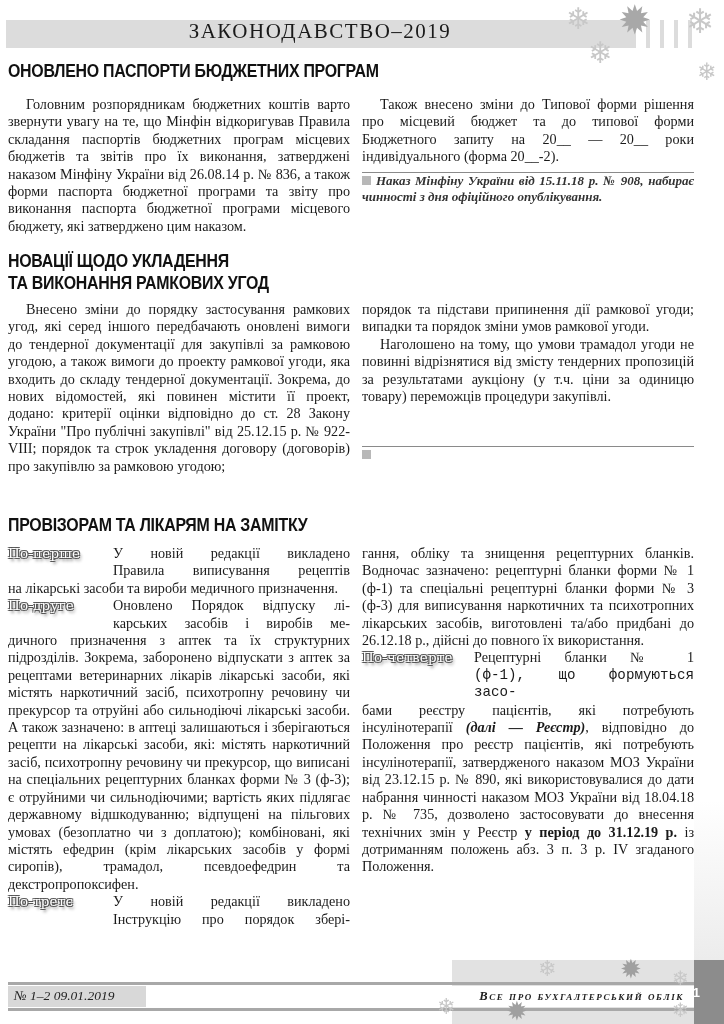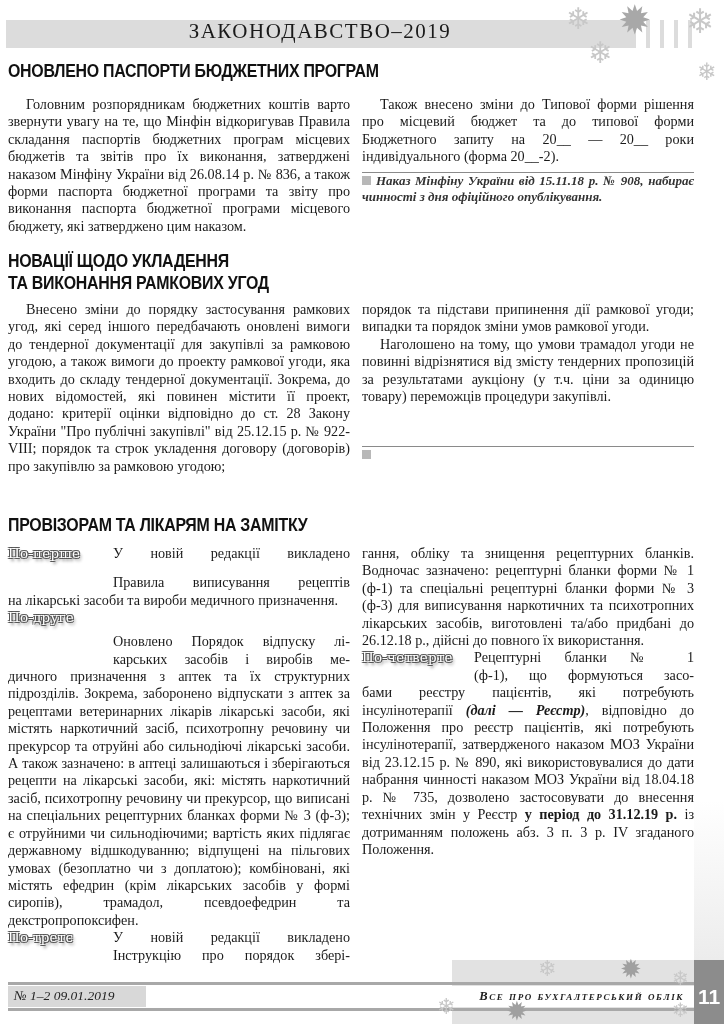--- a/index.html
+++ b/index.html
@@ -43,22 +43,22 @@
   
   .foot-band-bg { position: absolute; left: 452px; top: 960px; width: 242px; height: 64px; background: #e2e2e2; }
   .foot-line-top { position: absolute; left: 8px; top: 982px; width: 686px; height: 3px; background: #a8a8a8; }
   .foot-line-bot { position: absolute; left: 8px; top: 1008px; width: 686px; height: 3px; background: #a8a8a8; }
   .foot-white { position: absolute; left: 8px; top: 986px; width: 686px; height: 21px; background: #fff; }
   .foot-issue-box { position: absolute; left: 8px; top: 986px; width: 138px; height: 21px; background: #d8d8d8; }
   .foot-issue { position: absolute; left: 14px; top: 988px; font-style: italic; font-size: 13.5px; color: #222; }
   .foot-mag { position: absolute; right: 40px; top: 989px; font-style: italic; font-weight: bold;
               font-size: 12.5px; letter-spacing: 1.6px; color: #222; font-variant: small-caps; }
   .page-tab { position: absolute; left: 694px; top: 960px; width: 30px; height: 64px; background: #8c8c8c; }
-  .page-num { position: absolute; left: 694px; top: 985px; width: 30px; text-align: center;
-              font-family: "Liberation Sans", sans-serif; font-weight: bold; font-size: 21px; color: #fff; }
+  .page-num { position: absolute; left: 678px; top: 985px; width: 30px; text-align: center;
+              font-family: "Liberation Sans", sans-serif; font-weight: bold; font-size: 13px; color: #fff; }
   .right-edge { position: absolute; left: 694px; top: 800px; width: 30px; height: 160px;
                 background: linear-gradient(#ffffff, #ececec); }
 </style>
 </head>
 <body>
 
 <div class="header-band"></div>
 <div class="header-stripes">
   <span style="left:2px"></span>
     <span style="left:16px"></span>
@@ -98,48 +98,48 @@
 </div>
 
 <div class="h" style="top:514px;">ПРОВІЗОРАМ ТА ЛІКАРЯМ НА ЗАМІТКУ</div>
 
 <div class="sec" style="left:8px;top:545px;width:342px;">
   <div>
     <div class="row1">
         <span class="tagcell"><span class="tag">По-перше</span></span>
         <span style="flex:1;text-align:justify;text-align-last:justify;">У новій редакції викладено</span>
       </div>
-    <div class="hang" style="text-align-last:justify;margin-top:12px;">Правила виписування рецептів</div>
+    <div class="hang" style="text-align-last:justify;">Правила виписування рецептів</div>
     <div>на лікарські засоби та вироби медичного призначення.</div>
   </div>
   <div>
     <div class="row1">
         <span class="tagcell"><span class="tag">По-друге</span></span>
-        <span style="flex:1;text-align:justify;text-align-last:justify;margin-top:24px;">Оновлено Порядок відпуску лі-</span>
+        <span style="flex:1;text-align:justify;text-align-last:justify;">Оновлено Порядок відпуску лі-</span>
       </div>
     <div class="hang" style="text-align-last:justify;">карських засобів і виробів ме-</div>
     <div>дичного призначення з аптек та їх структурних підрозділів. Зокрема, заборонено відпускати з аптек за рецептами ветеринарних лікарів лікарські засоби, які містять наркотичний засіб, психотропну речовину чи прекурсор та отруйні або сильнодіючі лікарські засоби. А також зазначено: в аптеці залишаються і зберігаються рецепти на лікарські засоби, які: містять наркотичний засіб, психотропну речовину чи прекурсор, що виписані на спеціальних рецептурних бланках форми № 3 (ф-3); є отруйними чи сильнодіючими; вартість яких підлягає державному відшкодуванню; відпущені на пільгових умовах (безоплатно чи з доплатою); комбіновані, які містять ефедрин (крім лікарських засобів у формі сиропів), трамадол, псевдоефедрин та декстропропоксифен.</div>
   </div>
   <div>
     <div class="row1">
         <span class="tagcell"><span class="tag">По-третє</span></span>
         <span style="flex:1;text-align:justify;text-align-last:justify;">У новій редакції викладено</span>
       </div>
     <div class="hang" style="text-align-last:justify;">Інструкцію про порядок збері-</div>
   </div>
 </div>
 
 <div class="sec" style="left:362px;top:545px;width:332px;">
   <div>гання, обліку та знищення рецептурних бланків. Водночас зазначено: рецептурні бланки форми № 1 (ф-1) та спеціальні рецептурні бланки форми № 3 (ф-3) для виписування наркотичних та психотропних лікарських засобів, виготовлені та/або придбані до 26.12.18 р., дійсні до повного їх використання.</div>
   <div>
     <div class="row1">
         <span class="tagcell" style="width:112px"><span class="tag">По-четверте</span></span>
         <span style="flex:1;text-align:justify;text-align-last:justify;">Рецептурні бланки № 1</span>
       </div>
-    <div class="hang" style="padding-left:112px;text-align-last:justify;">(ф-1), що формуються засо-</div>
+    <div class="hang" style="padding-left:112px;text-align-last:justify;font-family:Liberation Mono, monospace;">(ф-1), що формуються засо-</div>
     <div><span>бами реєстру пацієнтів, які потребують інсулінотерапії </span><i>(далі — Реєстр)</i><span>, відповідно до Положення про реєстр пацієнтів, які потребують інсулінотерапії, затвердженого наказом МОЗ України від 23.12.15 р. № 890, які використовувалися до дати набрання чинності наказом МОЗ України від 18.04.18 р. № 735, дозволено застосовувати до внесення технічних змін у Реєстр </span><b>у період до 31.12.19 р.</b><span> із дотриманням положень абз. 3 п. 3 р. IV згаданого Положення.</span></div>
   </div>
 </div>
 
 <div class="right-edge"></div>
 <div class="foot-band-bg"></div>
 <div class="foot-white"></div>
 <div class="foot-line-top"></div>
 <div class="foot-line-bot"></div>
 <div class="foot-issue-box"></div>

